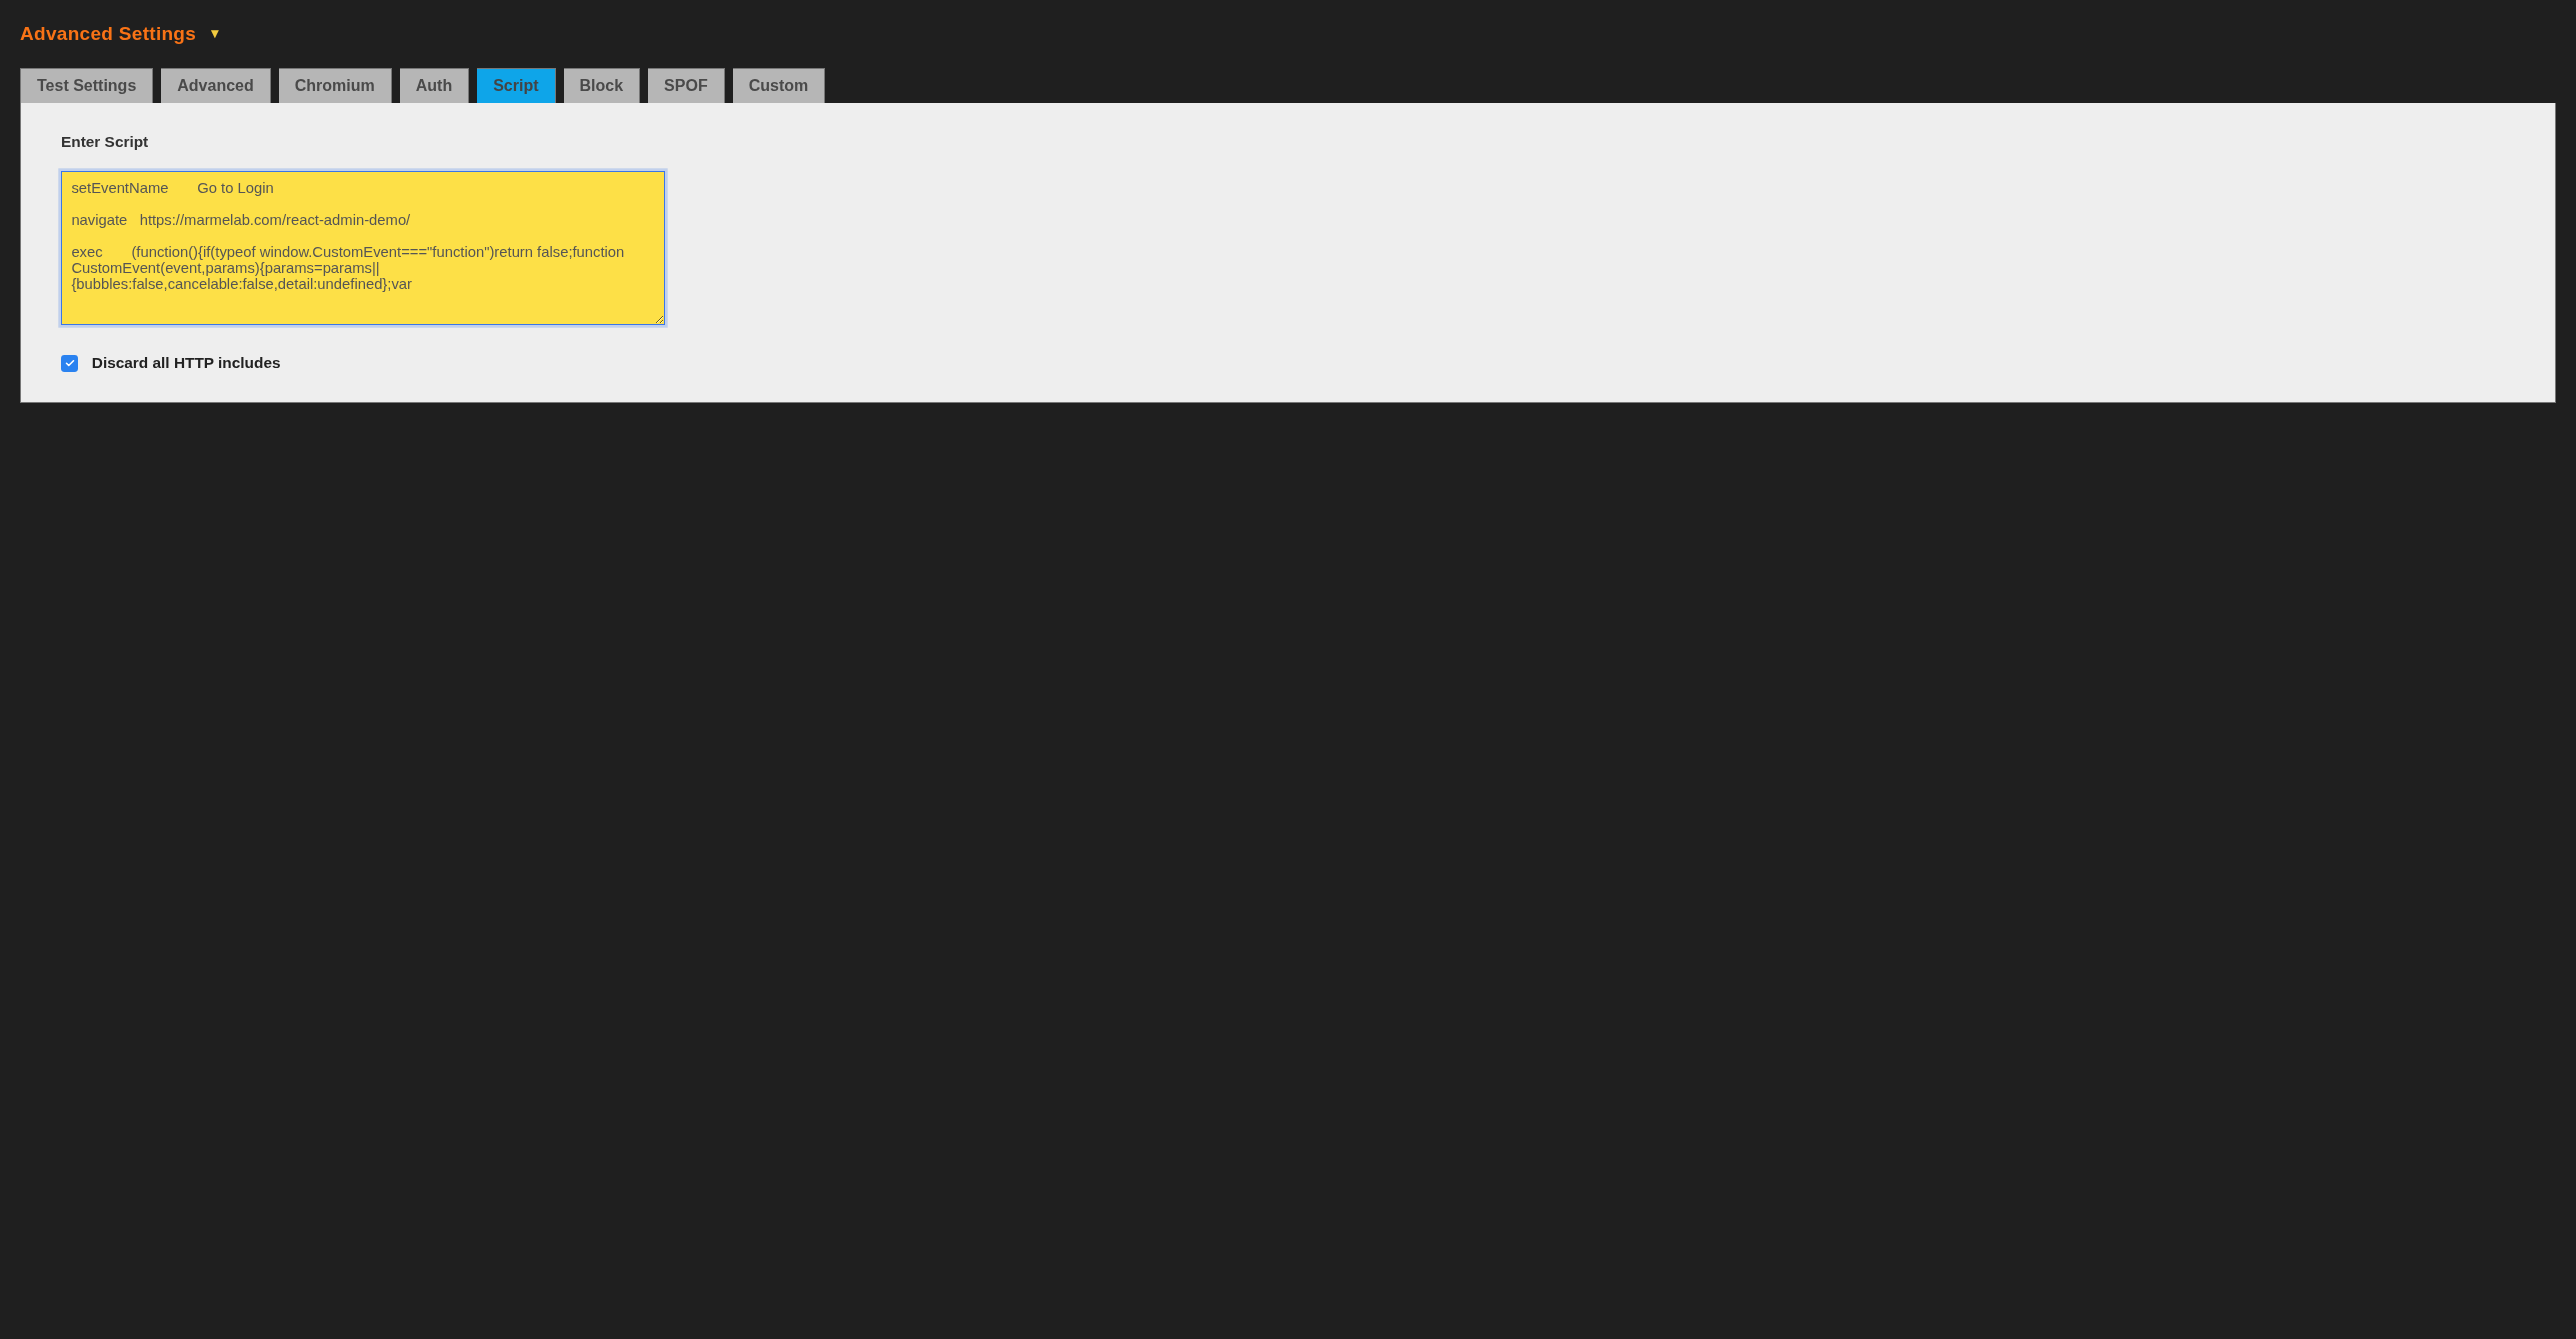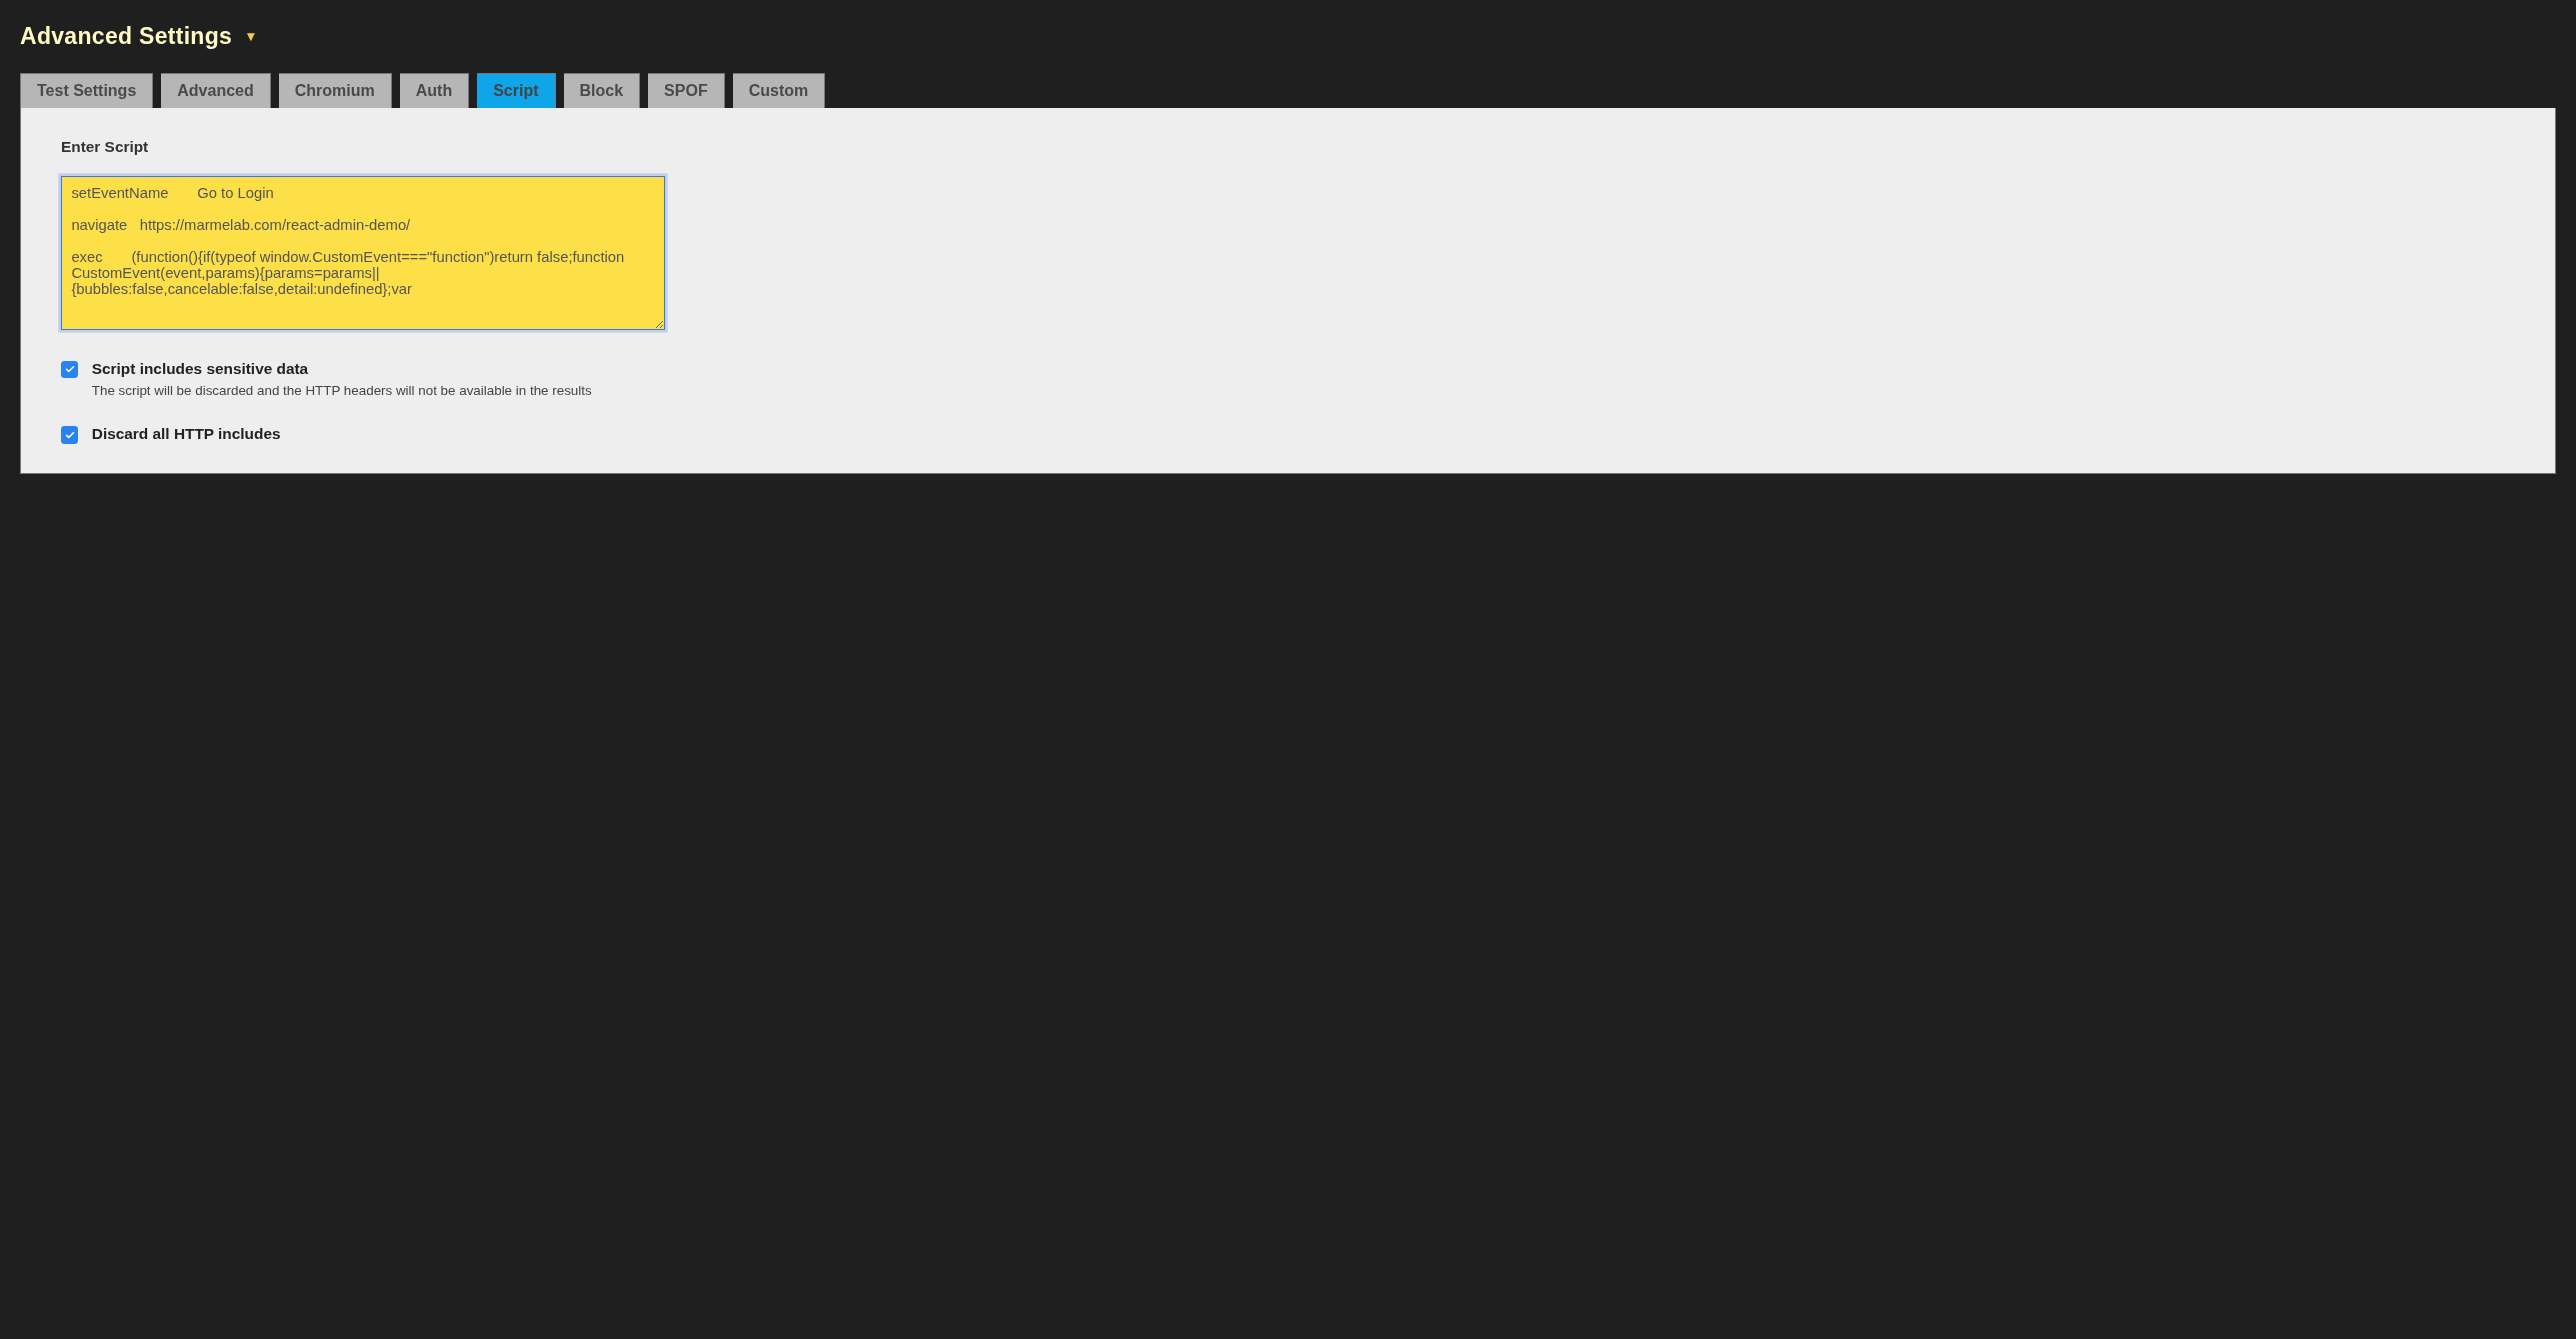--- a/index.html
+++ b/index.html
@@ -13,22 +13,22 @@
     padding: 23px 20px 20px 20px;
   }
   .heading-row {
     display: flex;
     align-items: center;
     gap: 12px;
     margin-bottom: 23px;
     cursor: pointer;
   }
   .heading-text {
-    color: #fef9c3;
-    font-size: 23px;
+    color: #f97316;
+    font-size: 19px;
     font-weight: 700;
     letter-spacing: 0.3px;
   }
   .heading-caret {
     color: #f2cb3f;
     font-size: 13.4px;
     line-height: 1;
   }
 
   .panel-wrap {
@@ -157,31 +157,20 @@
 
     <div class="panel">
       <div class="left-col">
         <div class="field-label">Enter Script</div>
         <textarea class="script-box" id="script-textarea" style="">setEventName       Go to Login
 
 navigate   https://marmelab.com/react-admin-demo/
 
 exec       (function(){if(typeof window.CustomEvent==="function")return false;function CustomEvent(event,params){params=params||{bubbles:false,cancelable:false,detail:undefined};var</textarea>
 
-        <div class="check-row">
-          <span class="chk">
-            <svg viewBox="0 0 24 24">
-                <path d="M5 12.5l4.5 4.5L19 7.5" stroke="#fff" stroke-width="3.2" fill="none" stroke-linecap="round" stroke-linejoin="round"></path>
-              </svg>
-          </span>
-          <div class="check-text">
-            <div class="check-title">Script includes sensitive data</div>
-            <div class="check-sub">The script will be discarded and the HTTP headers will not be available in the results</div>
-          </div>
-        </div>
 
         <div class="check-row second">
           <span class="chk">
             <svg viewBox="0 0 24 24">
                 <path d="M5 12.5l4.5 4.5L19 7.5" stroke="#fff" stroke-width="3.2" fill="none" stroke-linecap="round" stroke-linejoin="round"></path>
               </svg>
           </span>
           <div class="check-text">
             <div class="check-title">Discard all HTTP includes</div>
           </div>

